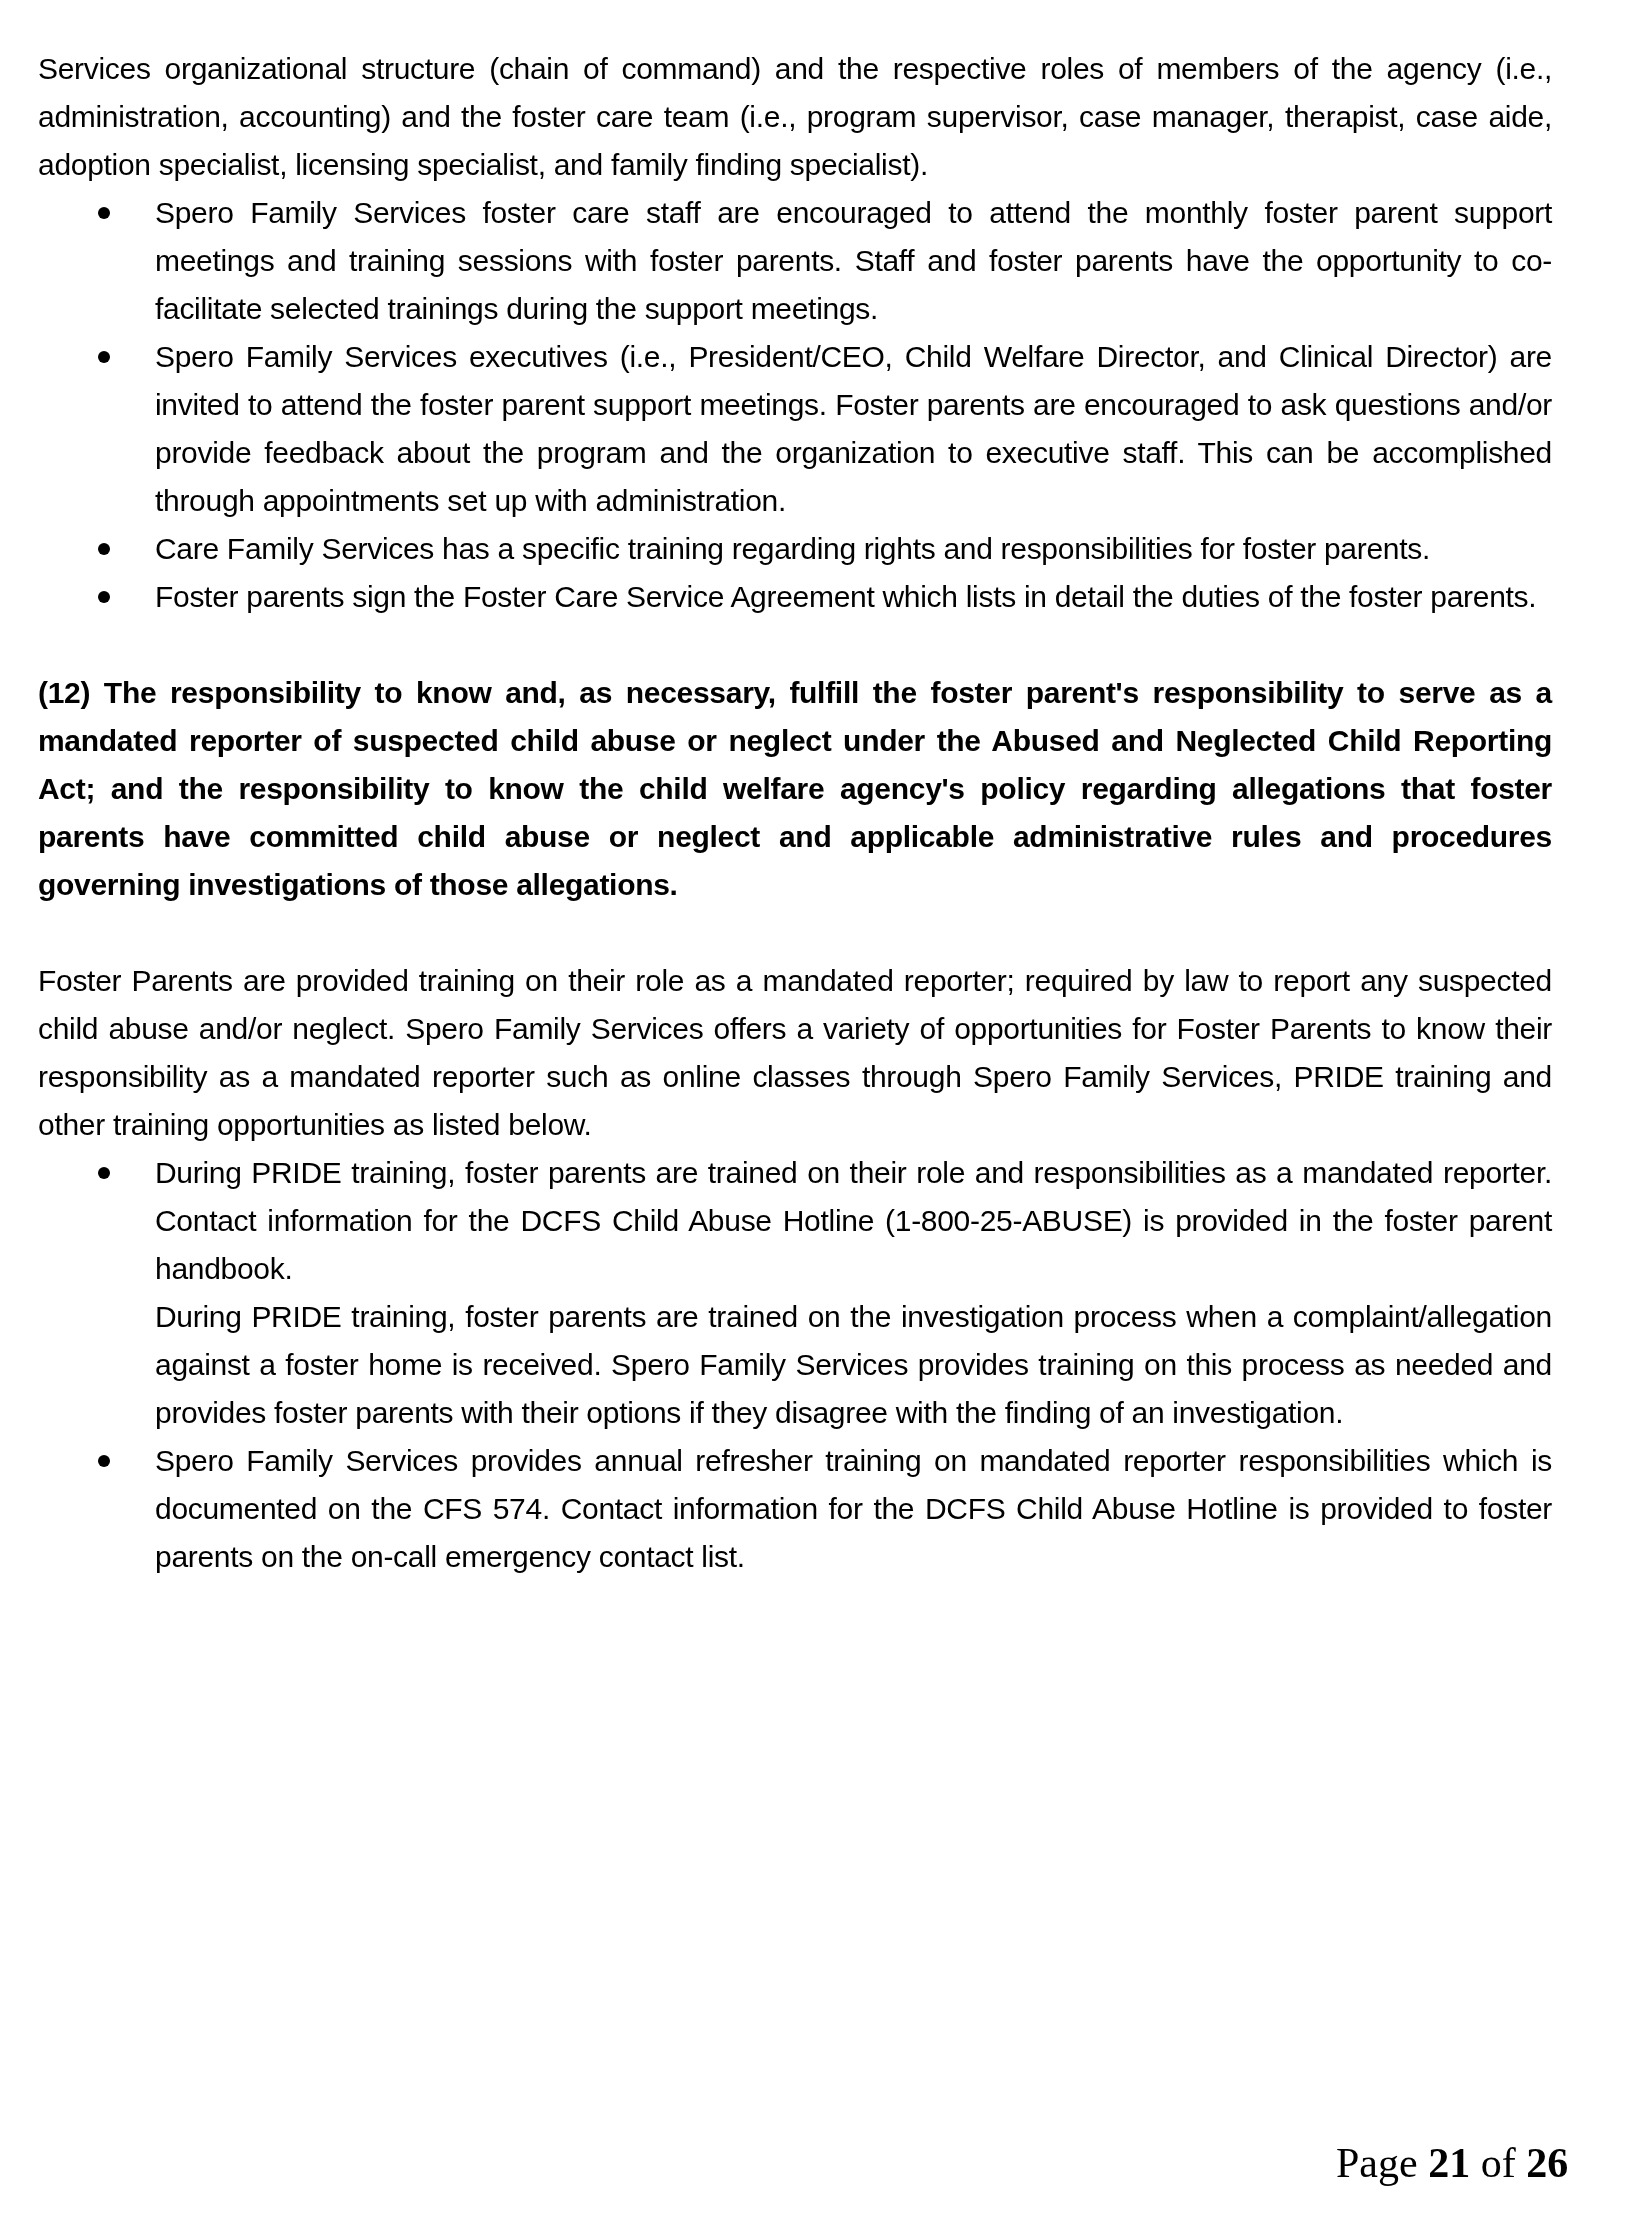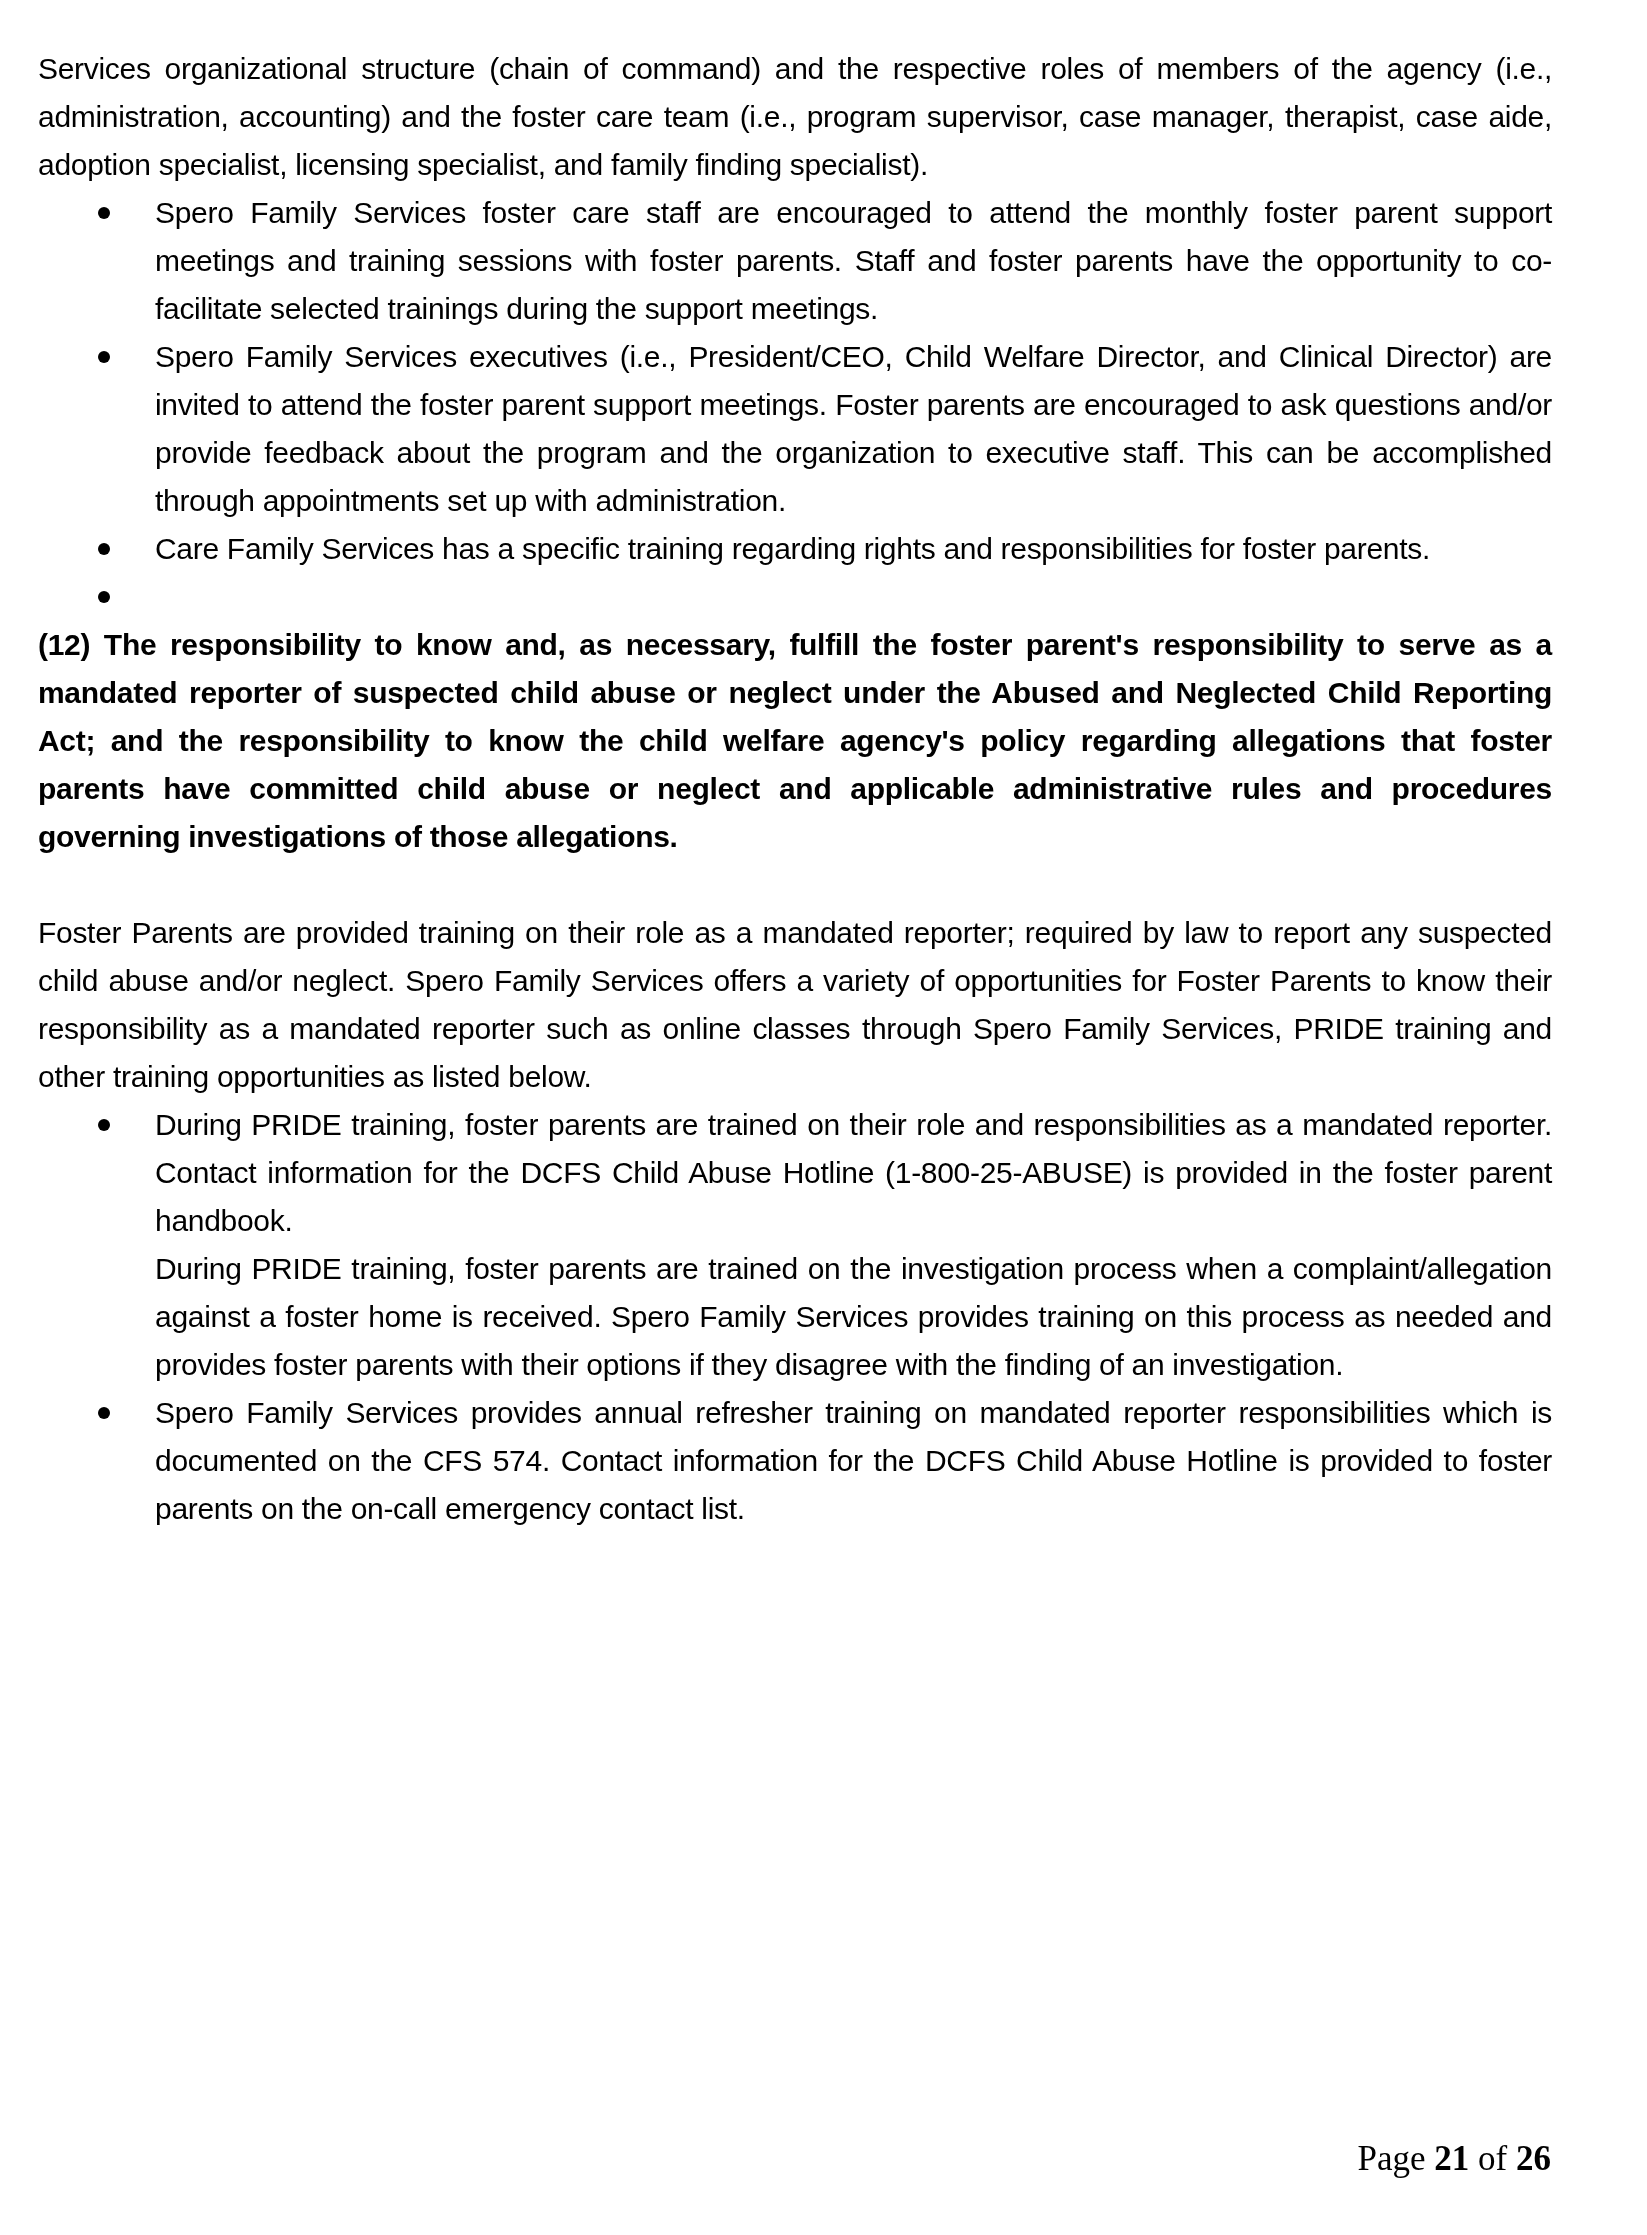--- a/index.html
+++ b/index.html
@@ -14,36 +14,36 @@
   .blank { height: 48px; }
   .bold { font-weight: bold; }
   ul.bullets { list-style: none; margin: 0; padding: 0; }
   ul.bullets li { position: relative; padding-left: 117px; }
   ul.bullets li .dot {
     position: absolute; left: 60px; top: 17.5px; width: 12.2px; height: 12.2px;
     border-radius: 50%; background: #000;
   }
   .footer {
     position: absolute; left: 1336px; top: 2139px; width: 215px; text-align: right;
-    font-family: "Liberation Serif", "DejaVu Serif", serif; font-size: 35px; color: #000;
+    font-family: "Liberation Serif", "DejaVu Serif", serif; font-size: 42px; color: #000;
     white-space: nowrap;
   }
   .footer b { font-weight: bold; }
 </style>
 </head>
 <body>
 
 <div class="page">
   <p>Services organizational structure (chain of command) and the respective roles of members of the agency (i.e., administration, accounting) and the foster care team (i.e., program supervisor, case manager, therapist, case aide, adoption specialist, licensing specialist, and family finding specialist).</p>
 
   <ul class="bullets">
     <li><span class="dot"></span><span>Spero Family Services foster care staff are encouraged to attend the monthly foster parent support meetings and training sessions with foster parents.  Staff and foster parents have the opportunity to co-facilitate selected trainings during the support meetings.</span></li>
     <li><span class="dot"></span><span>Spero Family Services executives (i.e., President/CEO, Child Welfare Director, and Clinical Director) are invited to attend the foster parent support meetings.  Foster parents are encouraged to ask questions and/or provide feedback about the program and the organization to executive staff. This can be accomplished through appointments set up with administration.</span></li>
     <li><span class="dot"></span><span>Care Family Services has a specific training regarding rights and responsibilities for foster parents.</span></li>
-    <li><span class="dot"></span></li>
+    <li><span class="dot"></span><span>Foster parents sign the Foster Care Service Agreement which lists in detail the duties of the foster parents.</span></li>
   </ul>
 
   <div class="blank"></div>
 
   <p class="bold">(12)  The responsibility to know and, as necessary, fulfill the foster parent's responsibility to serve as a mandated reporter of suspected child abuse or neglect under the Abused and Neglected Child Reporting Act; and the responsibility to know the child welfare agency's policy regarding allegations that foster parents have committed child abuse or neglect and applicable administrative rules and procedures governing investigations of those allegations.</p>
 
   <div class="blank"></div>
 
   <p>Foster Parents are provided training on their role as a mandated reporter; required by law to report any suspected child abuse and/or neglect. Spero Family Services offers a variety of opportunities for Foster Parents to know their responsibility as a mandated reporter such as online classes through Spero Family Services, PRIDE training and other training opportunities as listed below.</p>
 

